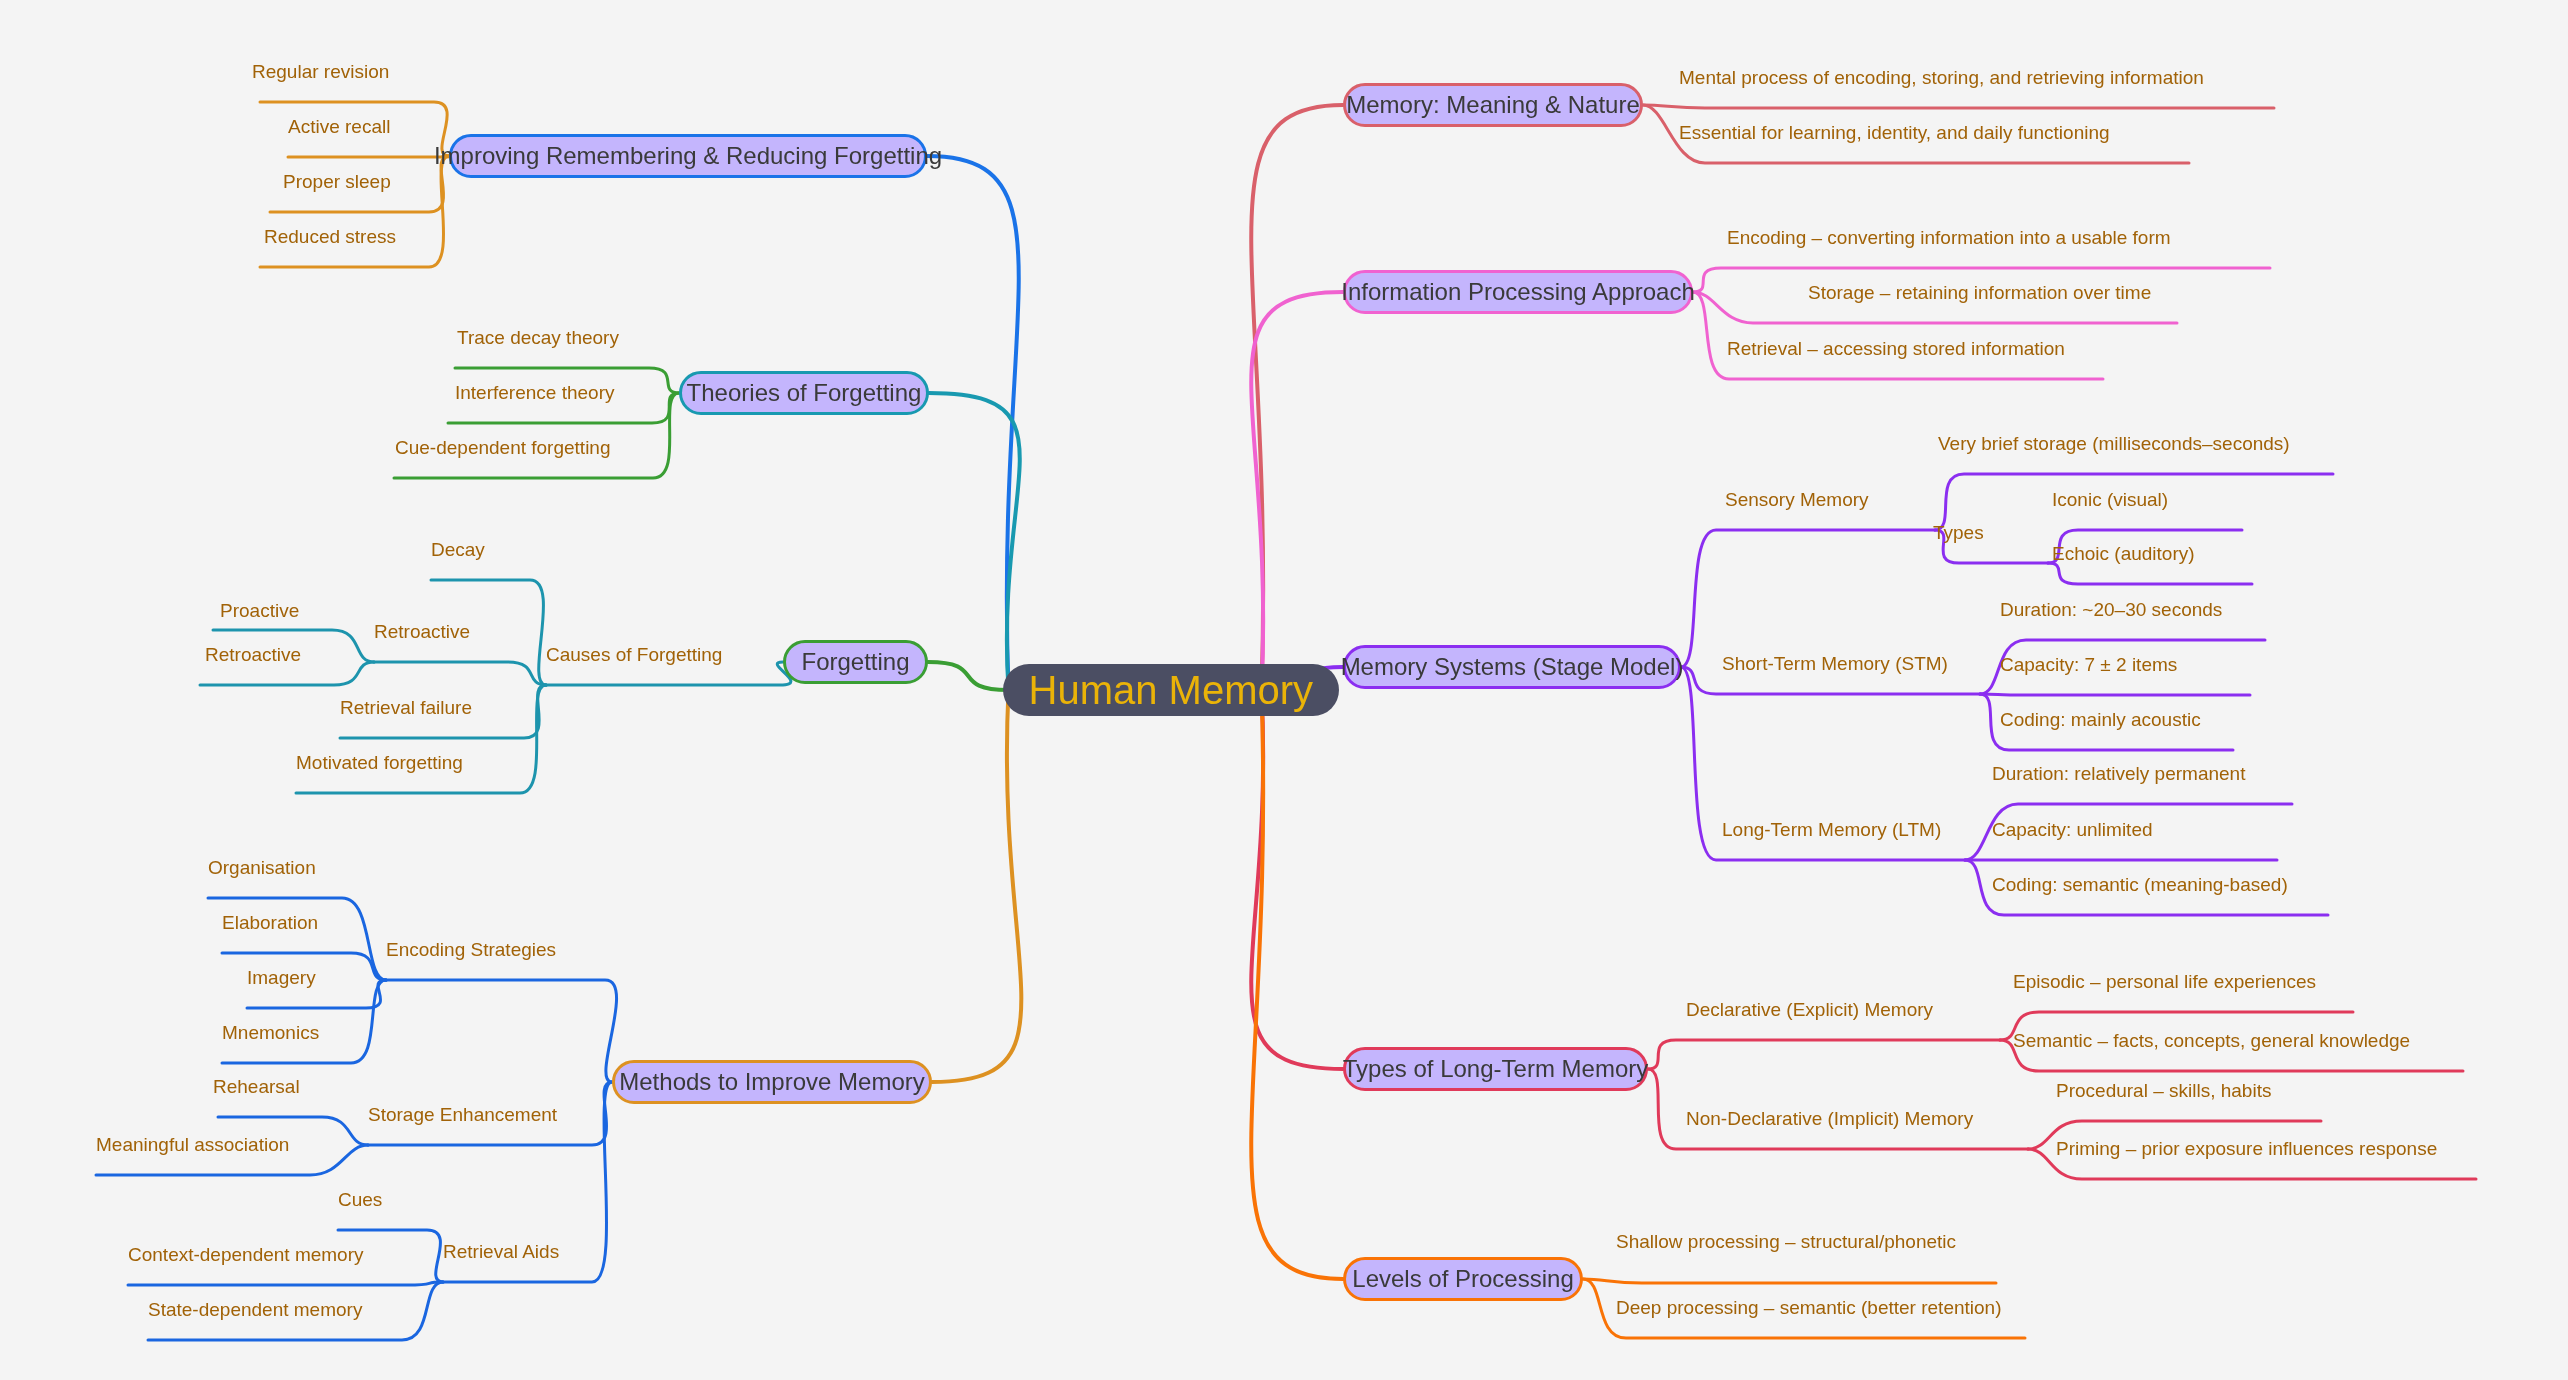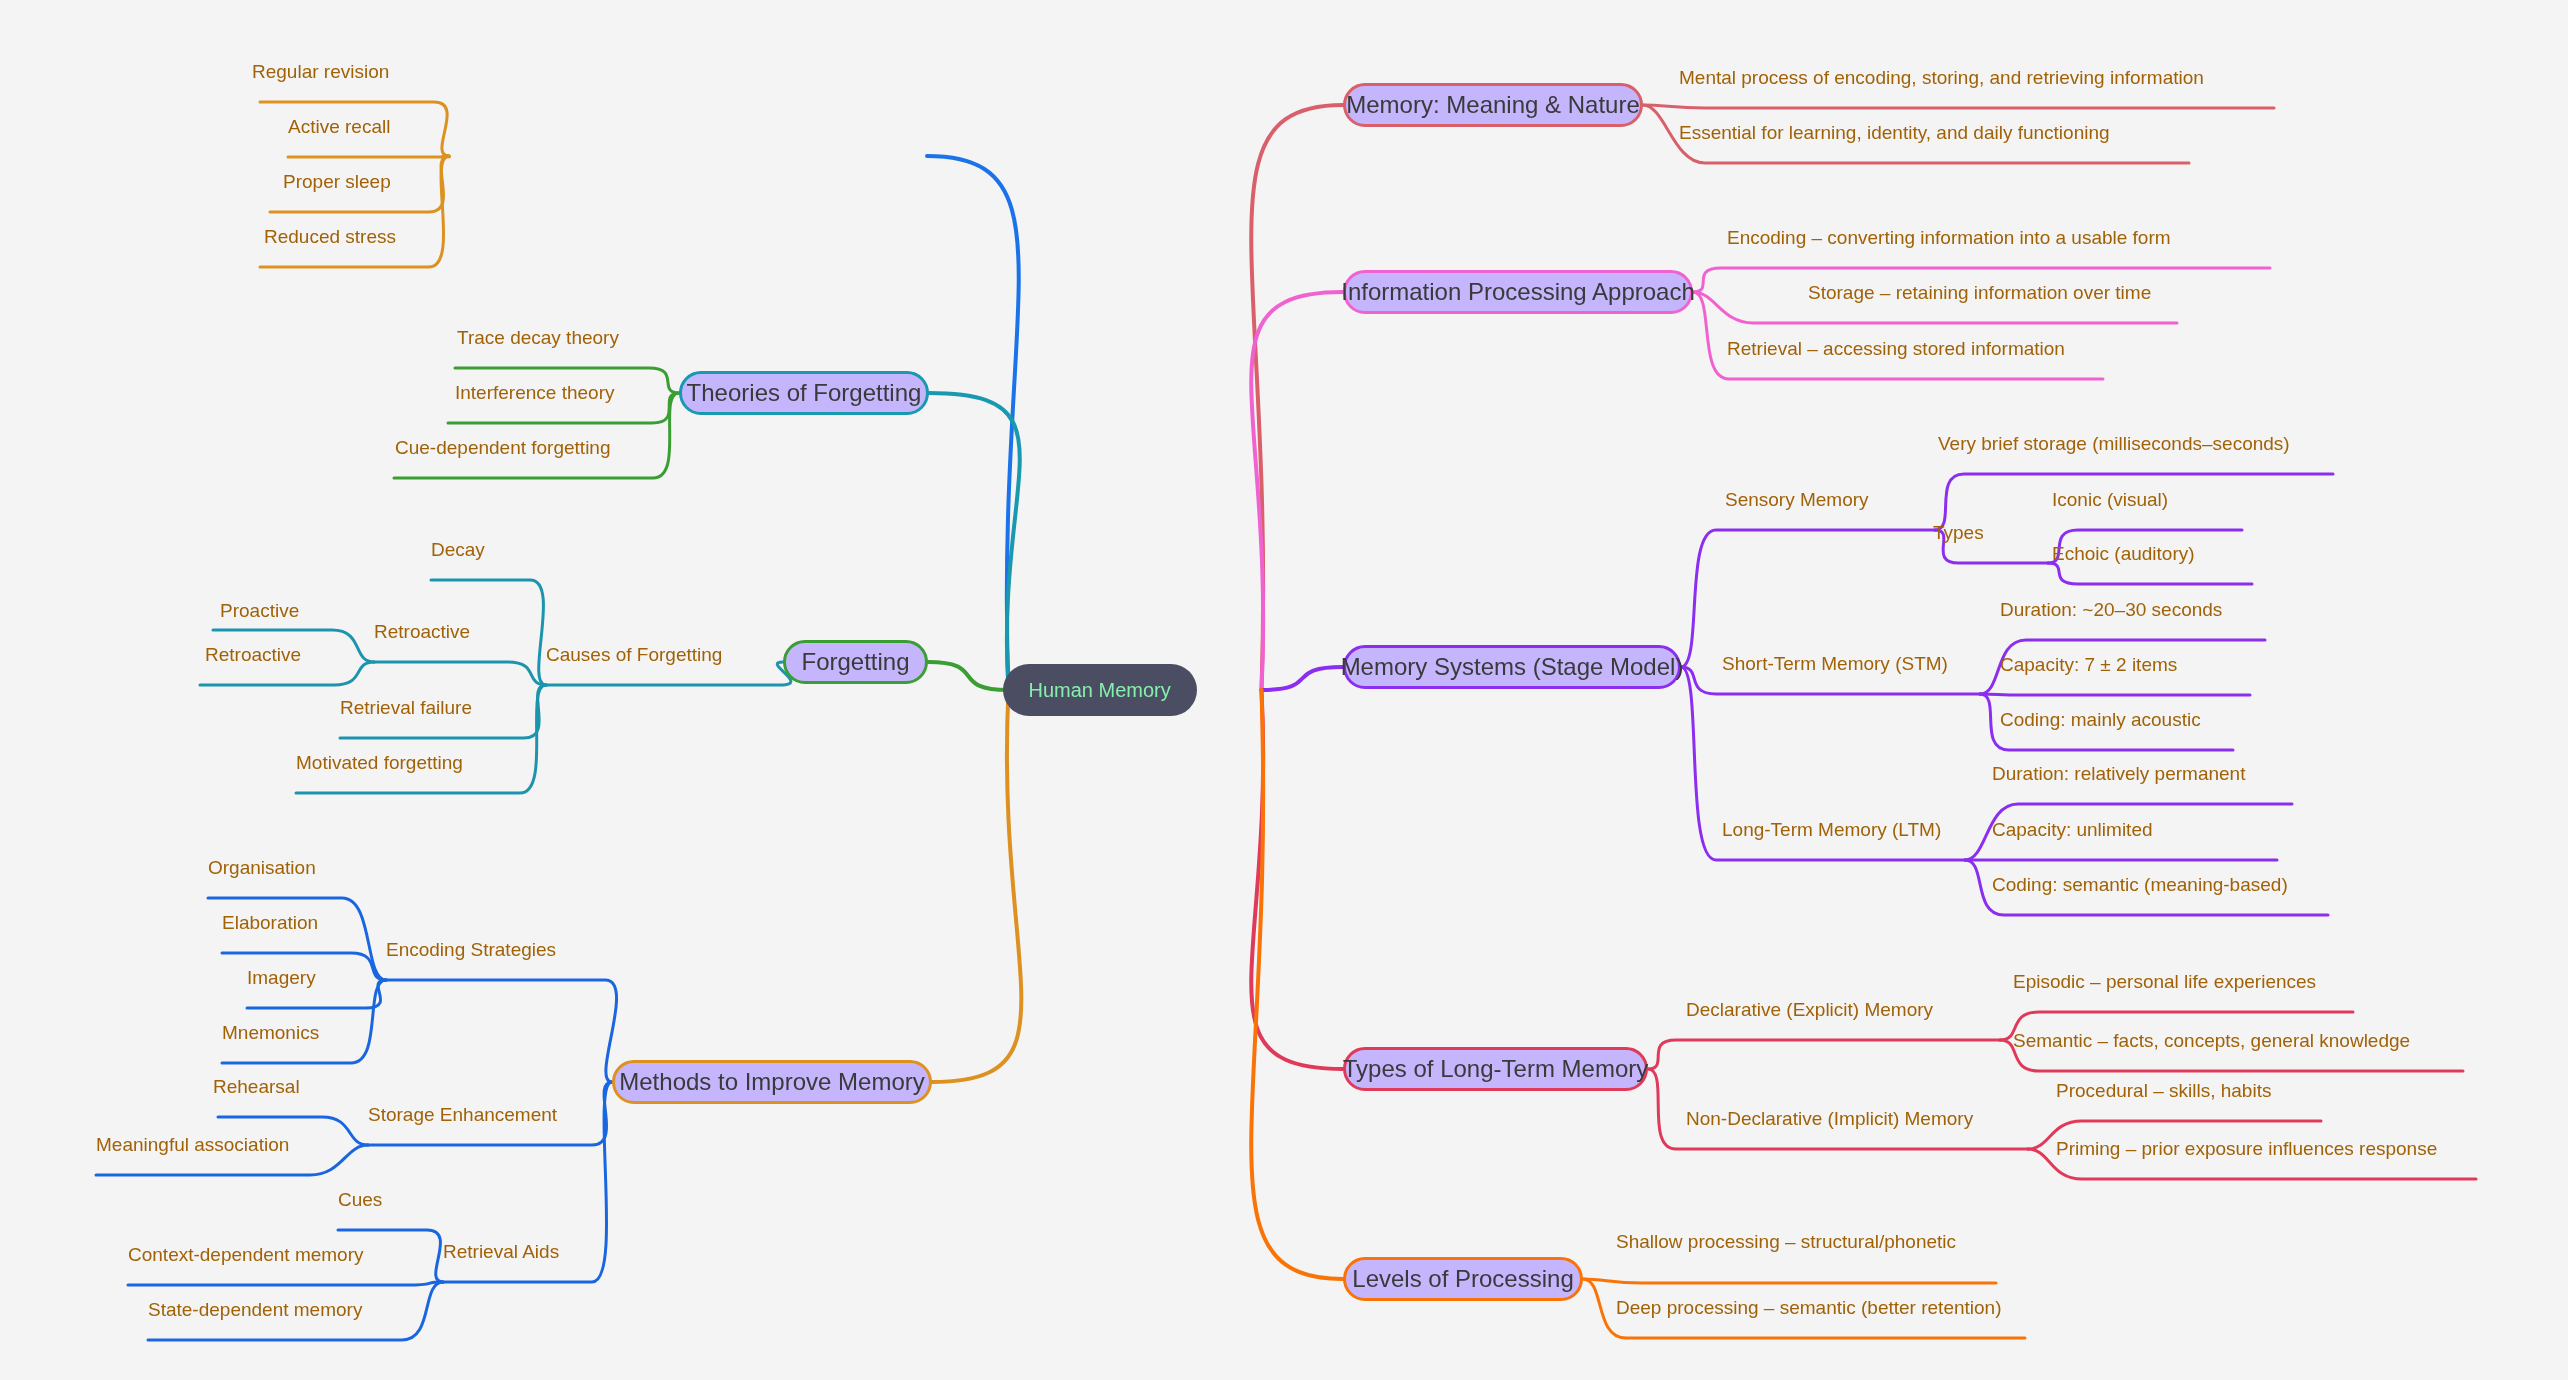--- a/index.html
+++ b/index.html
@@ -23,22 +23,22 @@
     white-space:nowrap;
     box-sizing:border-box;
     padding:0 18px;
     height:44px;
   }
   .root{
     position:absolute;
     background:#4b4e63;
     border:none;
     border-radius:26px;
-    color:#86efac;
-    font-size:20px;
+    color:#eab308;
+    font-size:40px;
     display:flex;align-items:center;justify-content:center;
     height:52px;
     padding:0 26px;
     white-space:nowrap;
   }
   .leaf{
     position:absolute;
     color:#a16207;
     font-size:19px;
     white-space:nowrap;
@@ -116,20 +116,21 @@
     </svg>
 
   <div class="root" id="root-node" style="left: 1002.5px; top: 664px;">Human Memory</div>
 
   <div class="node" style="left: 1343px; top: 83px; width: 300px; border-color: rgb(217, 96, 106);">Memory: Meaning &amp; Nature</div>
   <div class="node" style="left: 1343px; top: 645px; width: 338px; border-color: rgb(139, 46, 240);">Memory Systems (Stage Model)</div>
   <div class="node" style="left: 1343px; top: 270px; width: 350px; border-color: rgb(240, 98, 208);">Information Processing Approach</div>
   <div class="node" style="left: 1343px; top: 1047px; width: 305px; border-color: rgb(224, 58, 90);">Types of Long-Term Memory</div>
   <div class="node" style="left: 1343px; top: 1257px; width: 240px; border-color: rgb(249, 115, 6);">Levels of Processing</div>
 
+  <div class="node" style="left: 449px; top: 134px; width: 478px; border-color: rgb(26, 115, 232);">Improving Remembering &amp; Reducing Forgetting</div>
   <div class="node" style="left: 679px; top: 371px; width: 250px; border-color: rgb(24, 153, 176);">Theories of Forgetting</div>
   <div class="node" style="left: 783px; top: 640px; width: 145px; border-color: rgb(58, 158, 52);">Forgetting</div>
   <div class="node" style="left: 612px; top: 1060px; width: 320px; border-color: rgb(221, 145, 33);">Methods to Improve Memory</div>
 
   <div class="leaf r" style="left: 1679px; top: 68px;">Mental process of encoding, storing, and retrieving information</div>
   <div class="leaf r" style="left: 1679px; top: 123px;">Essential for learning, identity, and daily functioning</div>
 
   <div class="leaf r" style="left: 1727px; top: 228px;">Encoding – converting information into a usable form</div>
   <div class="leaf r" style="left: 1808px; top: 283px;">Storage – retaining information over time</div>
   <div class="leaf r" style="left: 1727px; top: 339px;">Retrieval – accessing stored information</div>

